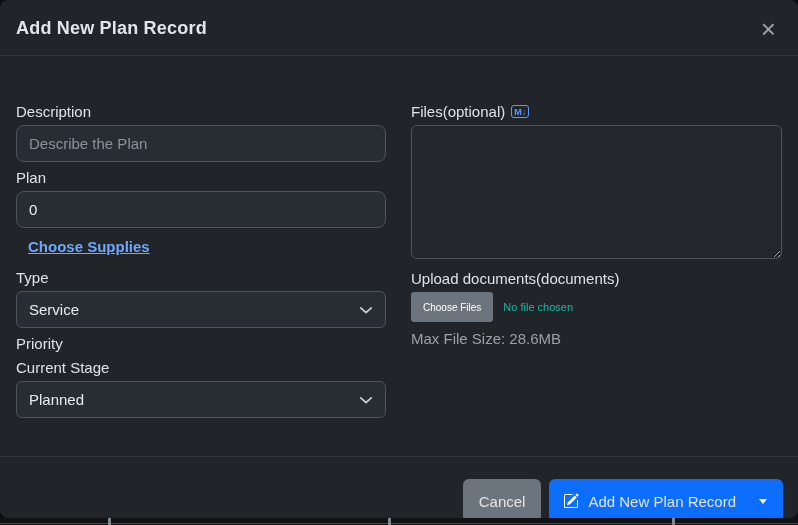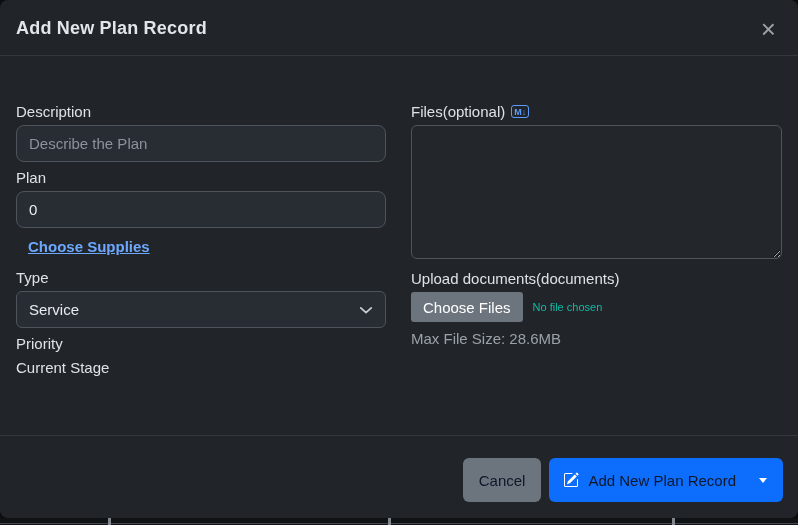--- a/index.html
+++ b/index.html
@@ -89,36 +89,36 @@
     padding: 8px 12px;
     resize: both;
     font-family: "Liberation Sans", sans-serif;
     outline: none;
   }
   .upload-label { margin-top: 7px; margin-bottom: 5px; }
   .file-row { display: flex; align-items: center; height: 30px; }
   .file-btn {
     background: #6c757d; color: #ffffff;
     border: none; border-radius: 3px;
-    font-size: 15px; padding: 4px 12px; height: 30px;
+    font-size: 10px; padding: 4px 12px; height: 30px;
     cursor: pointer;
     font-family: "Liberation Sans", sans-serif;
   }
   .file-status { font-size: 11px; color: #14b8a6; margin-left: 10px; }
   .file-hint { font-size: 15px; color: #9aa1a8; margin-top: 8px; }
   .modal-footer {
     flex: 0 0 auto;
     border-top: 1px solid #33383d;
     display: flex; justify-content: flex-end; align-items: flex-start;
     gap: 8px;
     padding: 22px 15px 16px 15px;
   }
   .btn {
     border: none; border-radius: 6px;
-    font-size: 15px; color: #0f172a;
+    font-size: 15px; color: #e5e5e5;
     height: 44px;
     cursor: pointer;
     font-family: "Liberation Sans", sans-serif;
   }
   .btn-secondary { background: #6c757d; padding: 0 16px; }
   .btn-primary {
     background: #0d6efd;
     display: flex; align-items: center;
     padding: 0 16px 0 14px; gap: 9px;
   }
@@ -179,20 +179,26 @@
             </svg>
         </div>
       </div>
 
       <div class="group">
         <label class="field-label">Priority</label>
       </div>
 
       <div class="group">
         <label class="field-label">Current Stage</label>
+        <div class="select">
+          <span>Planned</span>
+          <svg class="chev" width="14" height="14" viewBox="0 0 16 16">
+              <path d="M2 5.5 L8 11 L14 5.5" fill="none" stroke="#c8cdd2" stroke-width="2" stroke-linecap="round" stroke-linejoin="round"></path>
+            </svg>
+        </div>
       </div>
     </div>
 
     <div class="col-right">
       <label class="field-label"><span>Files(optional)</span><span class="md-badge">M↓</span></label>
       <textarea class="notes-area" value="" style=""></textarea>
 
       <label class="field-label upload-label">Upload documents(documents)</label>
       <div class="file-row">
         <button class="file-btn">Choose Files</button>

